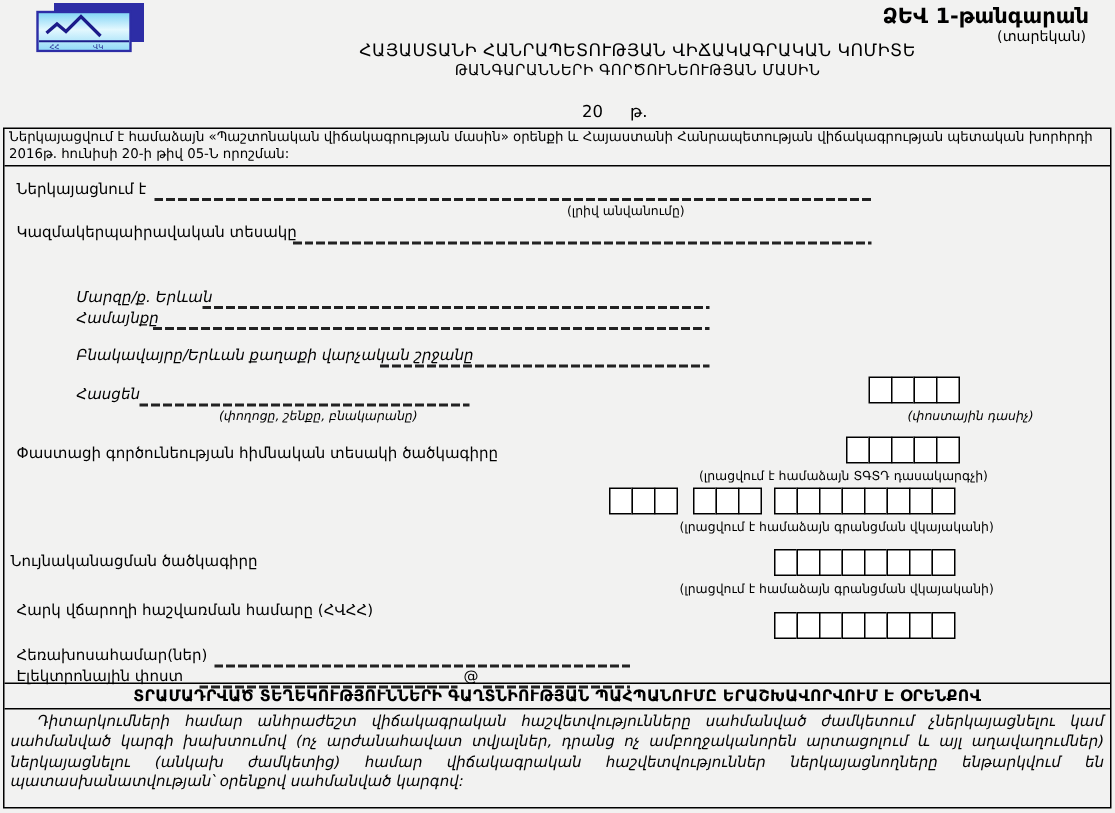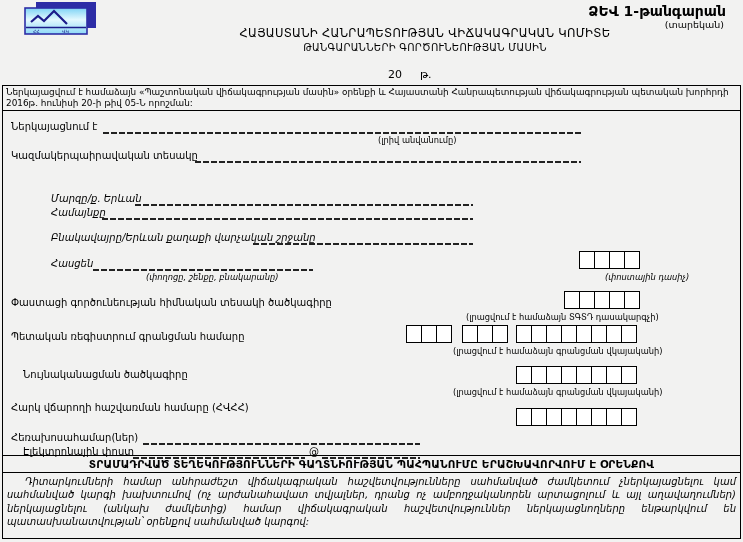--- a/index.html
+++ b/index.html
@@ -112,21 +112,20 @@
     <div class="lbl" style="left:8px;top:186px;">Փաստացի գործունեության հիմնական տեսակի ծածկագիրը</div>
     <div class="boxrow" style="left:561px;top:180px;">
         <span class="cell"></span>
         <span class="cell"></span>
         <span class="cell"></span>
         <span class="cell"></span>
         <span class="cell"></span>
       </div>
     <div class="cap" style="left:463px;top:201px;">(լրացվում է համաձայն ՏԳՏԴ դասակարգչի)</div>
 
-    <div class="lbl" style="left:8px;top:220px;">Պետական ռեգիստրում գրանցման համարը</div>
     <div class="boxrow" style="left:403px;top:214px;">
         <span class="cell"></span>
         <span class="cell"></span>
         <span class="cell"></span>
       </div>
     <div class="boxrow" style="left:459px;top:214px;">
         <span class="cell"></span>
         <span class="cell"></span>
         <span class="cell"></span>
       </div>
@@ -135,21 +134,21 @@
         <span class="cell"></span>
         <span class="cell"></span>
         <span class="cell"></span>
         <span class="cell"></span>
         <span class="cell"></span>
         <span class="cell"></span>
         <span class="cell"></span>
       </div>
     <div class="cap" style="left:450px;top:235px;">(լրացվում է համաձայն գրանցման վկայականի)</div>
 
-    <div class="lbl" style="left:20px;top:258px;">Նույնականացման ծածկագիրը</div>
+    <div class="lbl" style="left:4px;top:258px;">Նույնականացման ծածկագիրը</div>
     <div class="boxrow" style="left:513px;top:255px;">
         <span class="cell"></span>
         <span class="cell"></span>
         <span class="cell"></span>
         <span class="cell"></span>
         <span class="cell"></span>
         <span class="cell"></span>
         <span class="cell"></span>
         <span class="cell"></span>
       </div>
@@ -163,21 +162,21 @@
         <span class="cell"></span>
         <span class="cell"></span>
         <span class="cell"></span>
         <span class="cell"></span>
         <span class="cell"></span>
       </div>
 
     <div class="lbl" style="left:8px;top:321px;">Հեռախոսահամար(ներ)</div>
     <div class="uline" style="left:140px;top:332px;width:277px;"></div>
 
-    <div class="lbl" style="left:20px;top:335px;">Էլեկտրոնային փոստ</div>
+    <div class="lbl" style="left:8px;top:335px;">Էլեկտրոնային փոստ</div>
     <div class="uline" style="left:130px;top:346px;width:172px;"></div>
     <div class="at" style="left:306px;top:335px;">@</div>
     <div class="uline" style="left:319px;top:346px;width:98px;"></div>
 
   </div>
 
   <div class="trow row-conf">ՏՐԱՄԱԴՐՎԱԾ ՏԵՂԵԿՈՒԹՅՈՒՆՆԵՐԻ ԳԱՂՏՆԻՈՒԹՅԱՆ ՊԱՀՊԱՆՈՒՄԸ ԵՐԱՇԽԱՎՈՐՎՈՒՄ Է ՕՐԵՆՔՈՎ</div>
 
   <div class="trow row-note">Դիտարկումների համար անհրաժեշտ վիճակագրական հաշվետվությունները սահմանված ժամկետում չներկայացնելու կամ սահմանված կարգի խախտումով (ոչ արժանահավատ տվյալներ, դրանց ոչ ամբողջականորեն արտացոլում և այլ աղավաղումներ) ներկայացնելու (անկախ ժամկետից) համար վիճակագրական հաշվետվություններ ներկայացնողները ենթարկվում են պատասխանատվության՝ օրենքով սահմանված կարգով:</div>
 

